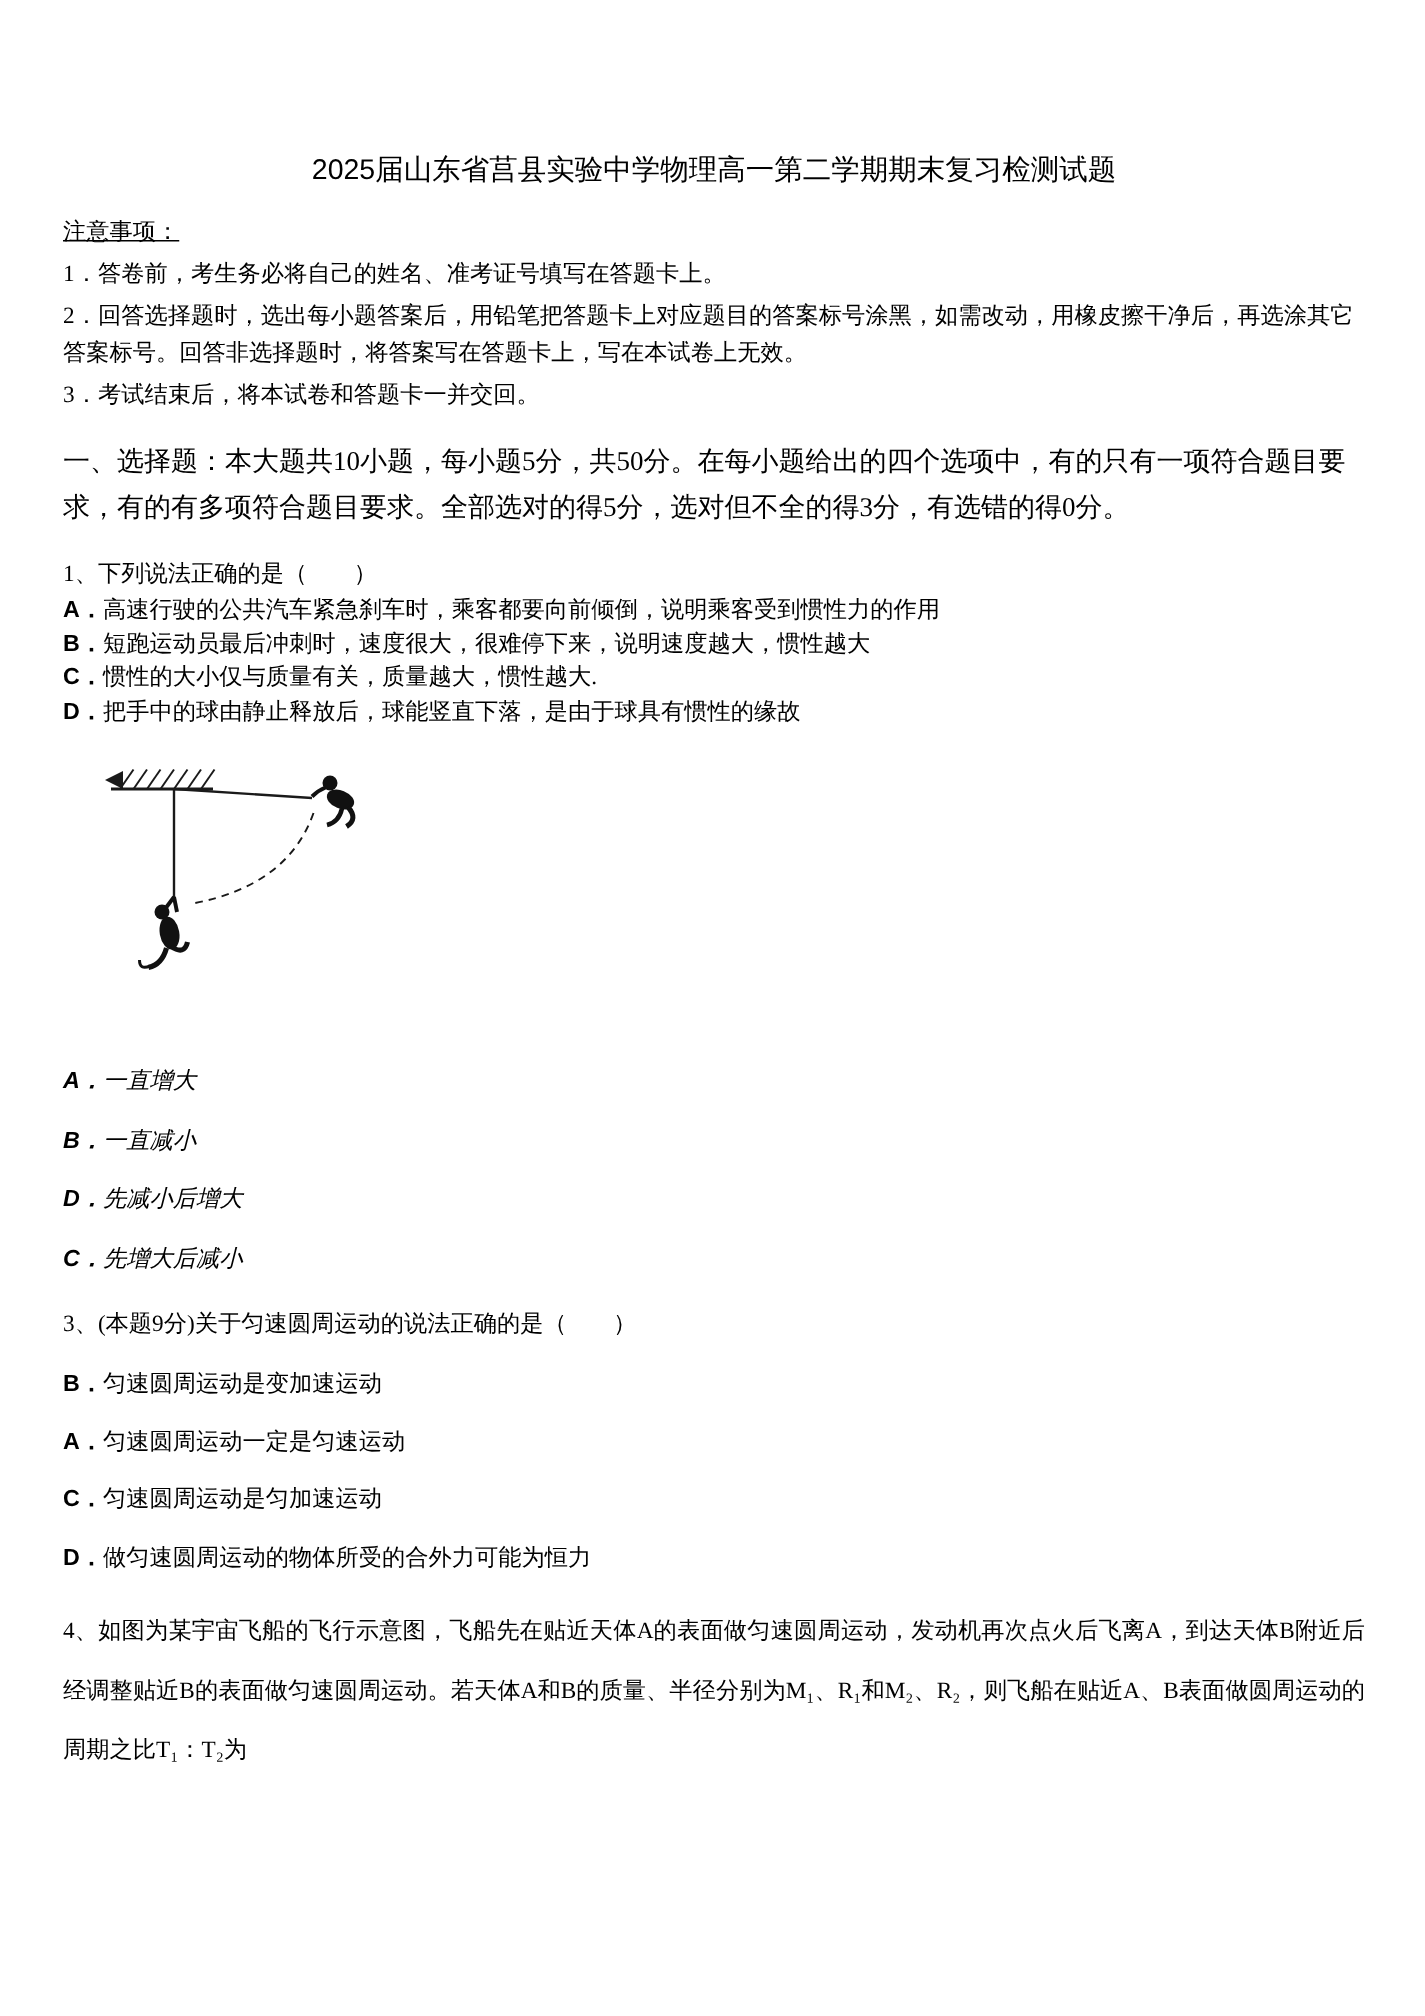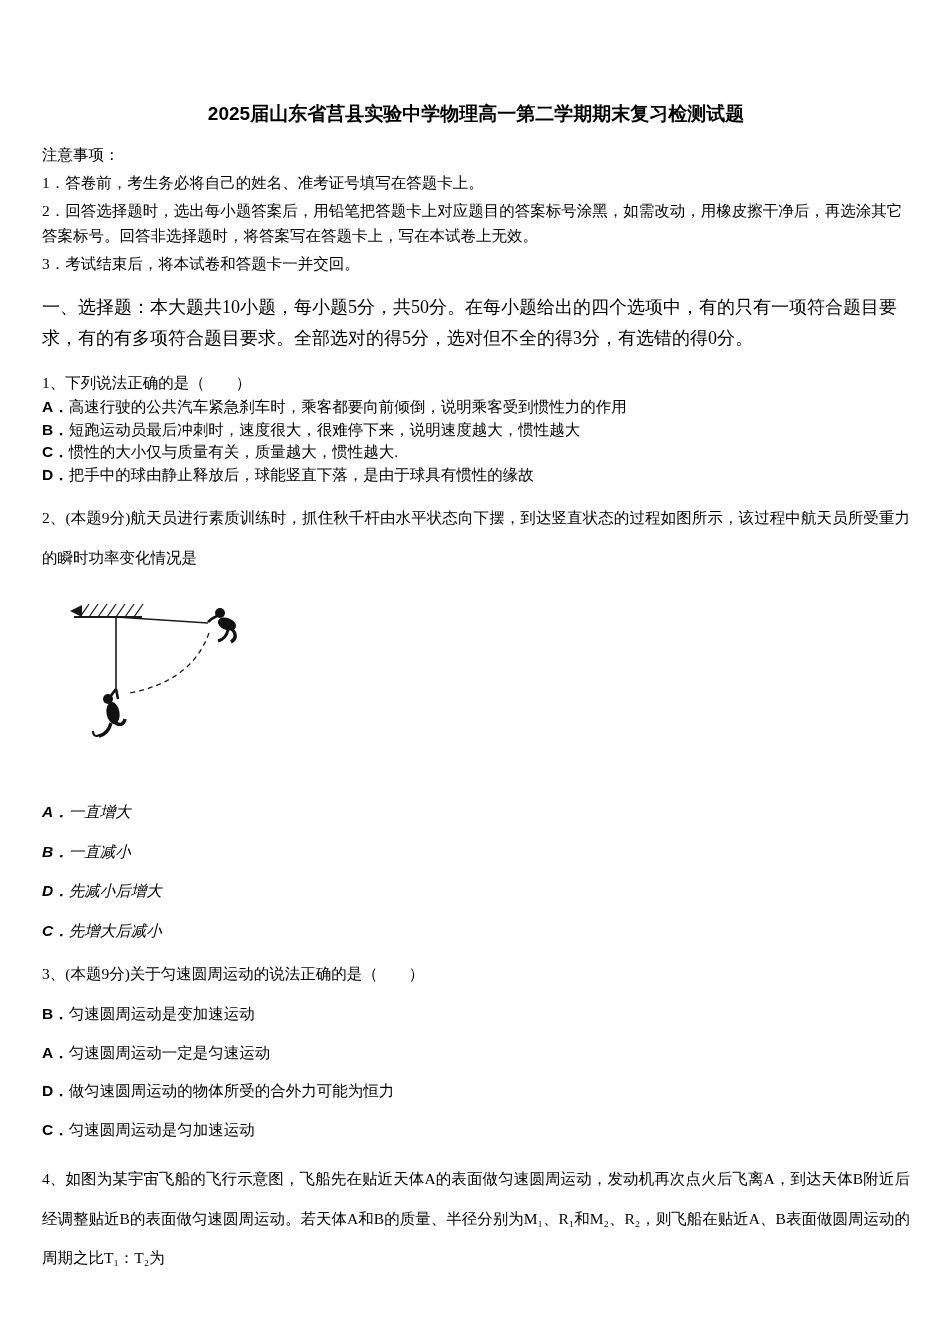--- a/index.html
+++ b/index.html
@@ -13,29 +13,30 @@
   }
   .page {
     width: 950px;
     min-height: 1344px;
     padding: 102px 40px 40px 42px;
     background: #ffffff;
   }
   .title {
     text-align: center;
     font-family: "Liberation Sans", "DejaVu Sans", sans-serif;
-    font-weight: bold;
+    font-weight: normal;
     font-size: 19px;
     margin: 0 0 16px 0;
     line-height: 1.3;
   }
   .notice-heading {
     font-size: 15.5px;
     margin: 0 0 4px 0;
     line-height: 1.5;
+    text-decoration: underline;
   }
   .notice-item {
     font-size: 15.5px;
     line-height: 1.62;
     margin: 0 0 3px 0;
   }
   .section-heading {
     font-size: 18px;
     line-height: 1.72;
     margin: 16px 0 0 0;
@@ -82,21 +83,20 @@
 
   <div class="question">
     <p class="stem">1、下列说法正确的是（　　）</p>
     <p class="option"><span class="opt-label">A．</span><span class="opt-text">高速行驶的公共汽车紧急刹车时，乘客都要向前倾倒，说明乘客受到惯性力的作用</span></p>
     <p class="option"><span class="opt-label">B．</span><span class="opt-text">短跑运动员最后冲刺时，速度很大，很难停下来，说明速度越大，惯性越大</span></p>
     <p class="option"><span class="opt-label">C．</span><span class="opt-text">惯性的大小仅与质量有关，质量越大，惯性越大.</span></p>
     <p class="option"><span class="opt-label">D．</span><span class="opt-text">把手中的球由静止释放后，球能竖直下落，是由于球具有惯性的缘故</span></p>
   </div>
 
   <div class="question">
-    <p class="stem wide">2、(本题9分)航天员进行素质训练时，抓住秋千杆由水平状态向下摆，到达竖直状态的过程如图所示，该过程中航天员所受重力的瞬时功率变化情况是</p>
 
     <div class="figure">
       <svg width="215" height="178" viewBox="0 0 215 178">
 
         <g stroke="#1a1a1a" fill="none">
           <line x1="6" y1="26" x2="74" y2="26" stroke-width="2"></line>
           <line x1="12" y1="26" x2="21" y2="13" stroke-width="1.3"></line>
           <line x1="21" y1="26" x2="30" y2="13" stroke-width="1.3"></line>
           <line x1="30" y1="26" x2="39" y2="13" stroke-width="1.3"></line>
           <line x1="39" y1="26" x2="48" y2="13" stroke-width="1.3"></line>
@@ -138,22 +138,22 @@
       <p class="option"><span class="opt-label">D．</span><span class="opt-text">先减小后增大</span></p>
       <p class="option"><span class="opt-label">C．</span><span class="opt-text">先增大后减小</span></p>
     </div>
   </div>
 
   <div class="question">
     <p class="stem" style="margin-top:18px">3、(本题9分)关于匀速圆周运动的说法正确的是（　　）</p>
     <div class="q3-options">
       <p class="option"><span class="opt-label">B．</span><span class="opt-text">匀速圆周运动是变加速运动</span></p>
       <p class="option"><span class="opt-label">A．</span><span class="opt-text">匀速圆周运动一定是匀速运动</span></p>
+      <p class="option"><span class="opt-label">C．</span><span class="opt-text">匀速圆周运动是匀加速运动</span></p>
       <p class="option"><span class="opt-label">D．</span><span class="opt-text">做匀速圆周运动的物体所受的合外力可能为恒力</span></p>
-      <p class="option"><span class="opt-label">C．</span><span class="opt-text">匀速圆周运动是匀加速运动</span></p>
     </div>
   </div>
 
   <div class="question">
     <p class="stem wide" style="margin-top:18px">4、如图为某宇宙飞船的飞行示意图，飞船先在贴近天体A的表面做匀速圆周运动，发动机再次点火后飞离A，到达天体B附近后经调整贴近B的表面做匀速圆周运动。若天体A和B的质量、半径分别为M₁、R₁和M₂、R₂，则飞船在贴近A、B表面做圆周运动的周期之比T₁：T₂为</p>
   </div>
 
 </div>
 
 </body></html>

